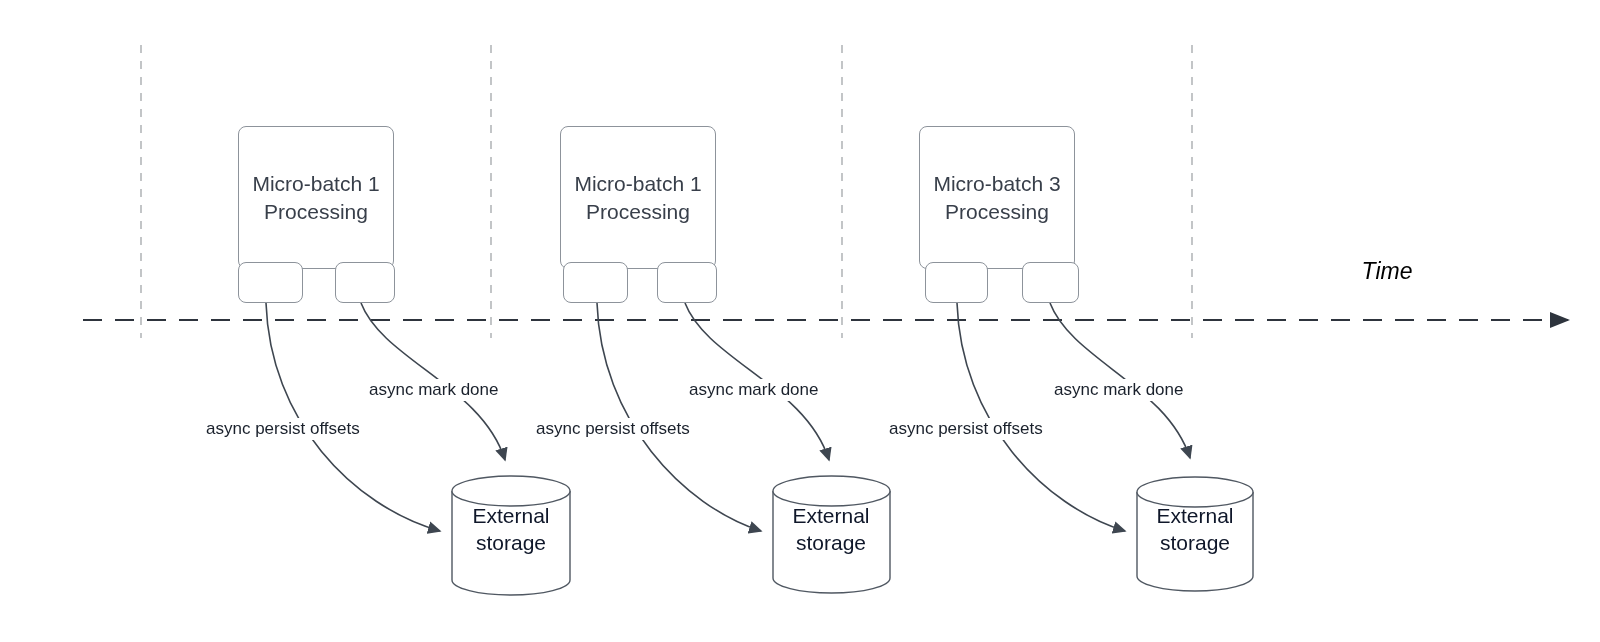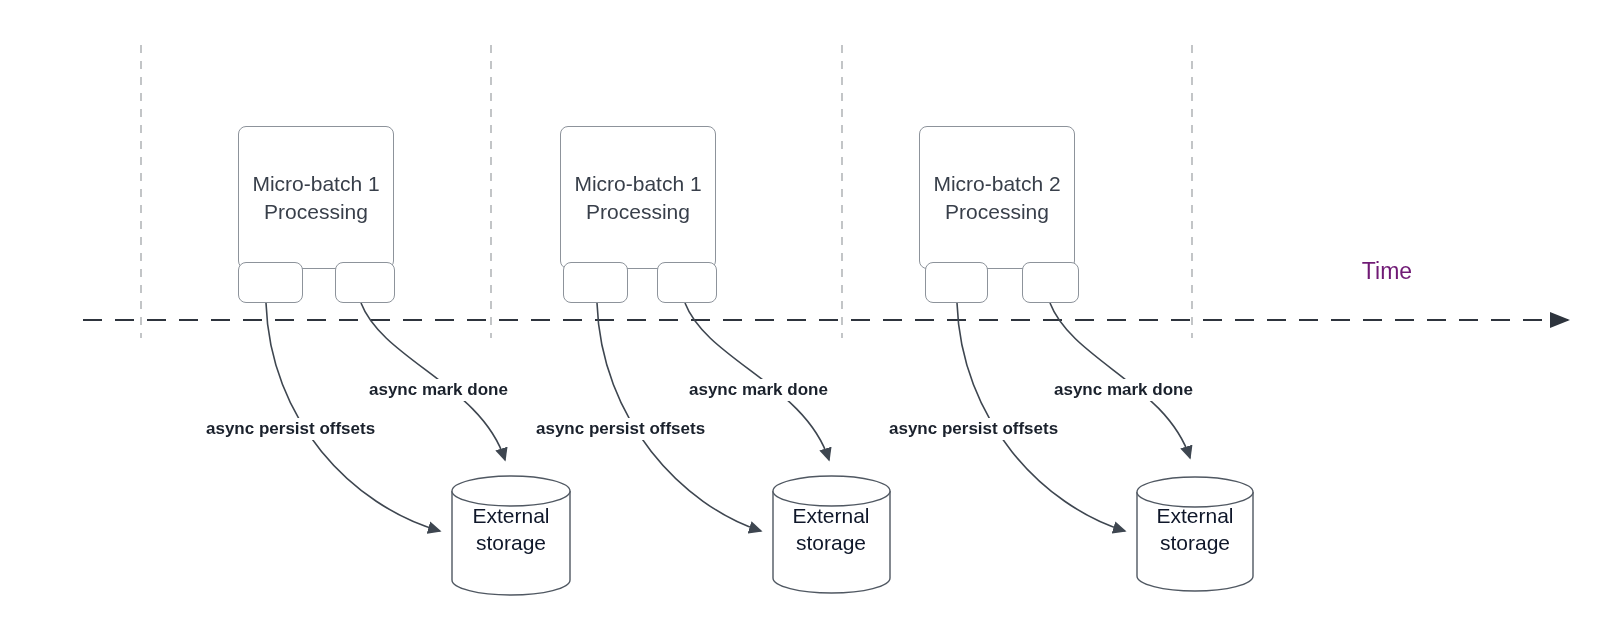--- a/index.html
+++ b/index.html
@@ -51,34 +51,35 @@
     width: 118px;
     text-align: center;
     font-size: 21px;
     line-height: 27px;
     color: #0f172a;
     top: 502px;
   }
   .edge-label {
     position: absolute;
     font-size: 17px;
-    font-weight: bold;
+    font-weight: normal;
     color: #1a212c;
     background: #ffffff;
     white-space: nowrap;
     padding: 1px 3px;
   }
   .time-label {
     position: absolute;
     left: 1352px;
     top: 258px;
     width: 70px;
     text-align: center;
     font-size: 23px;
-    color: #701a75;
+    color: #000000;
+    font-style: italic;
   }
 </style>
 </head>
 <body>
 
 <div class="canvas">
 
   <svg class="strokes" viewBox="0 0 1600 642" xmlns="http://www.w3.org/2000/svg">
     <defs>
       <marker id="arrow-curve" markerWidth="9" markerHeight="9" refX="7.5" refY="4.5" orient="auto">
@@ -133,21 +134,21 @@
   <div class="node proc-box" style="left:560px;">
     <span>Micro-batch 1 Processing</span>
   </div>
   <div class="node stub-box" style="left:563px;width:65px;"></div>
   <div class="node stub-box" style="left:657px;width:60px;"></div>
   <div class="edge-label" style="left:533px;top:418px;">async persist offsets</div>
   <div class="edge-label" style="left:686px;top:379px;">async mark done</div>
   <div class="storage-label" style="left:772px;">External storage</div>
 
   <div class="node proc-box" style="left:919px;">
-    <span>Micro-batch 2 Processing</span>
+    <span>Micro-batch 3 Processing</span>
   </div>
   <div class="node stub-box" style="left:925px;width:63px;"></div>
   <div class="node stub-box" style="left:1022px;width:57px;"></div>
   <div class="edge-label" style="left:886px;top:418px;">async persist offsets</div>
   <div class="edge-label" style="left:1051px;top:379px;">async mark done</div>
   <div class="storage-label" style="left:1136px;">External storage</div>
 
   <div class="time-label">Time</div>
 
 </div>

